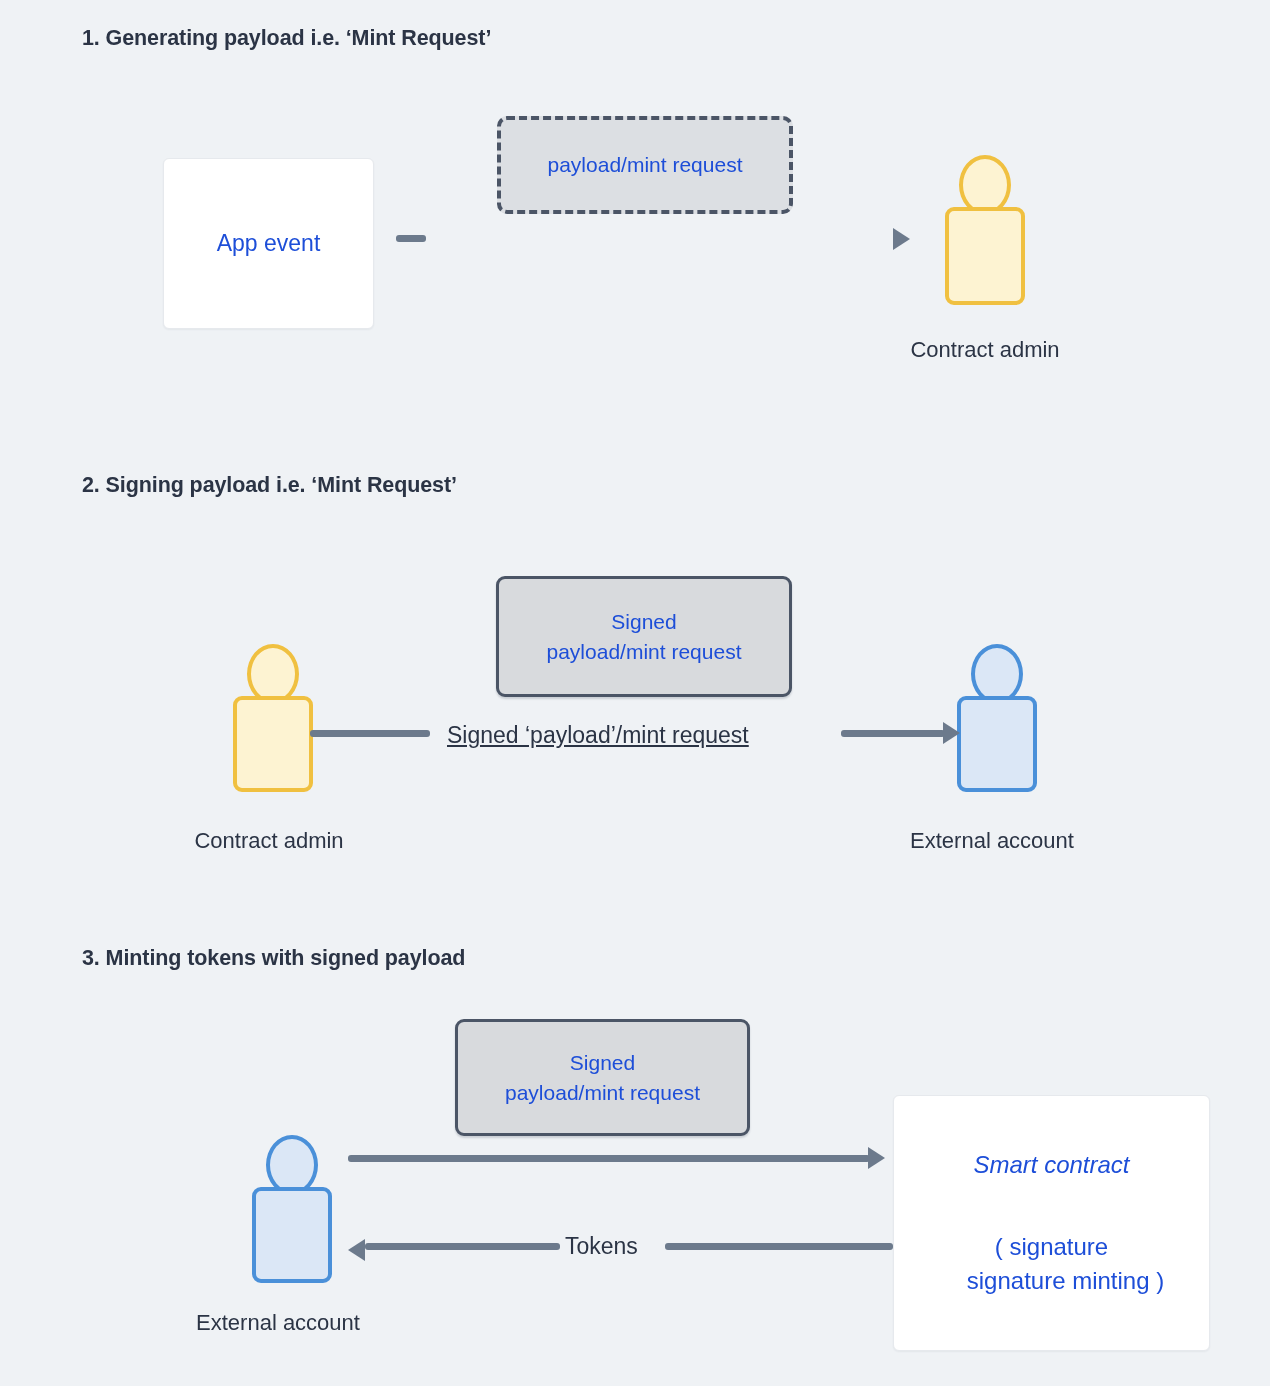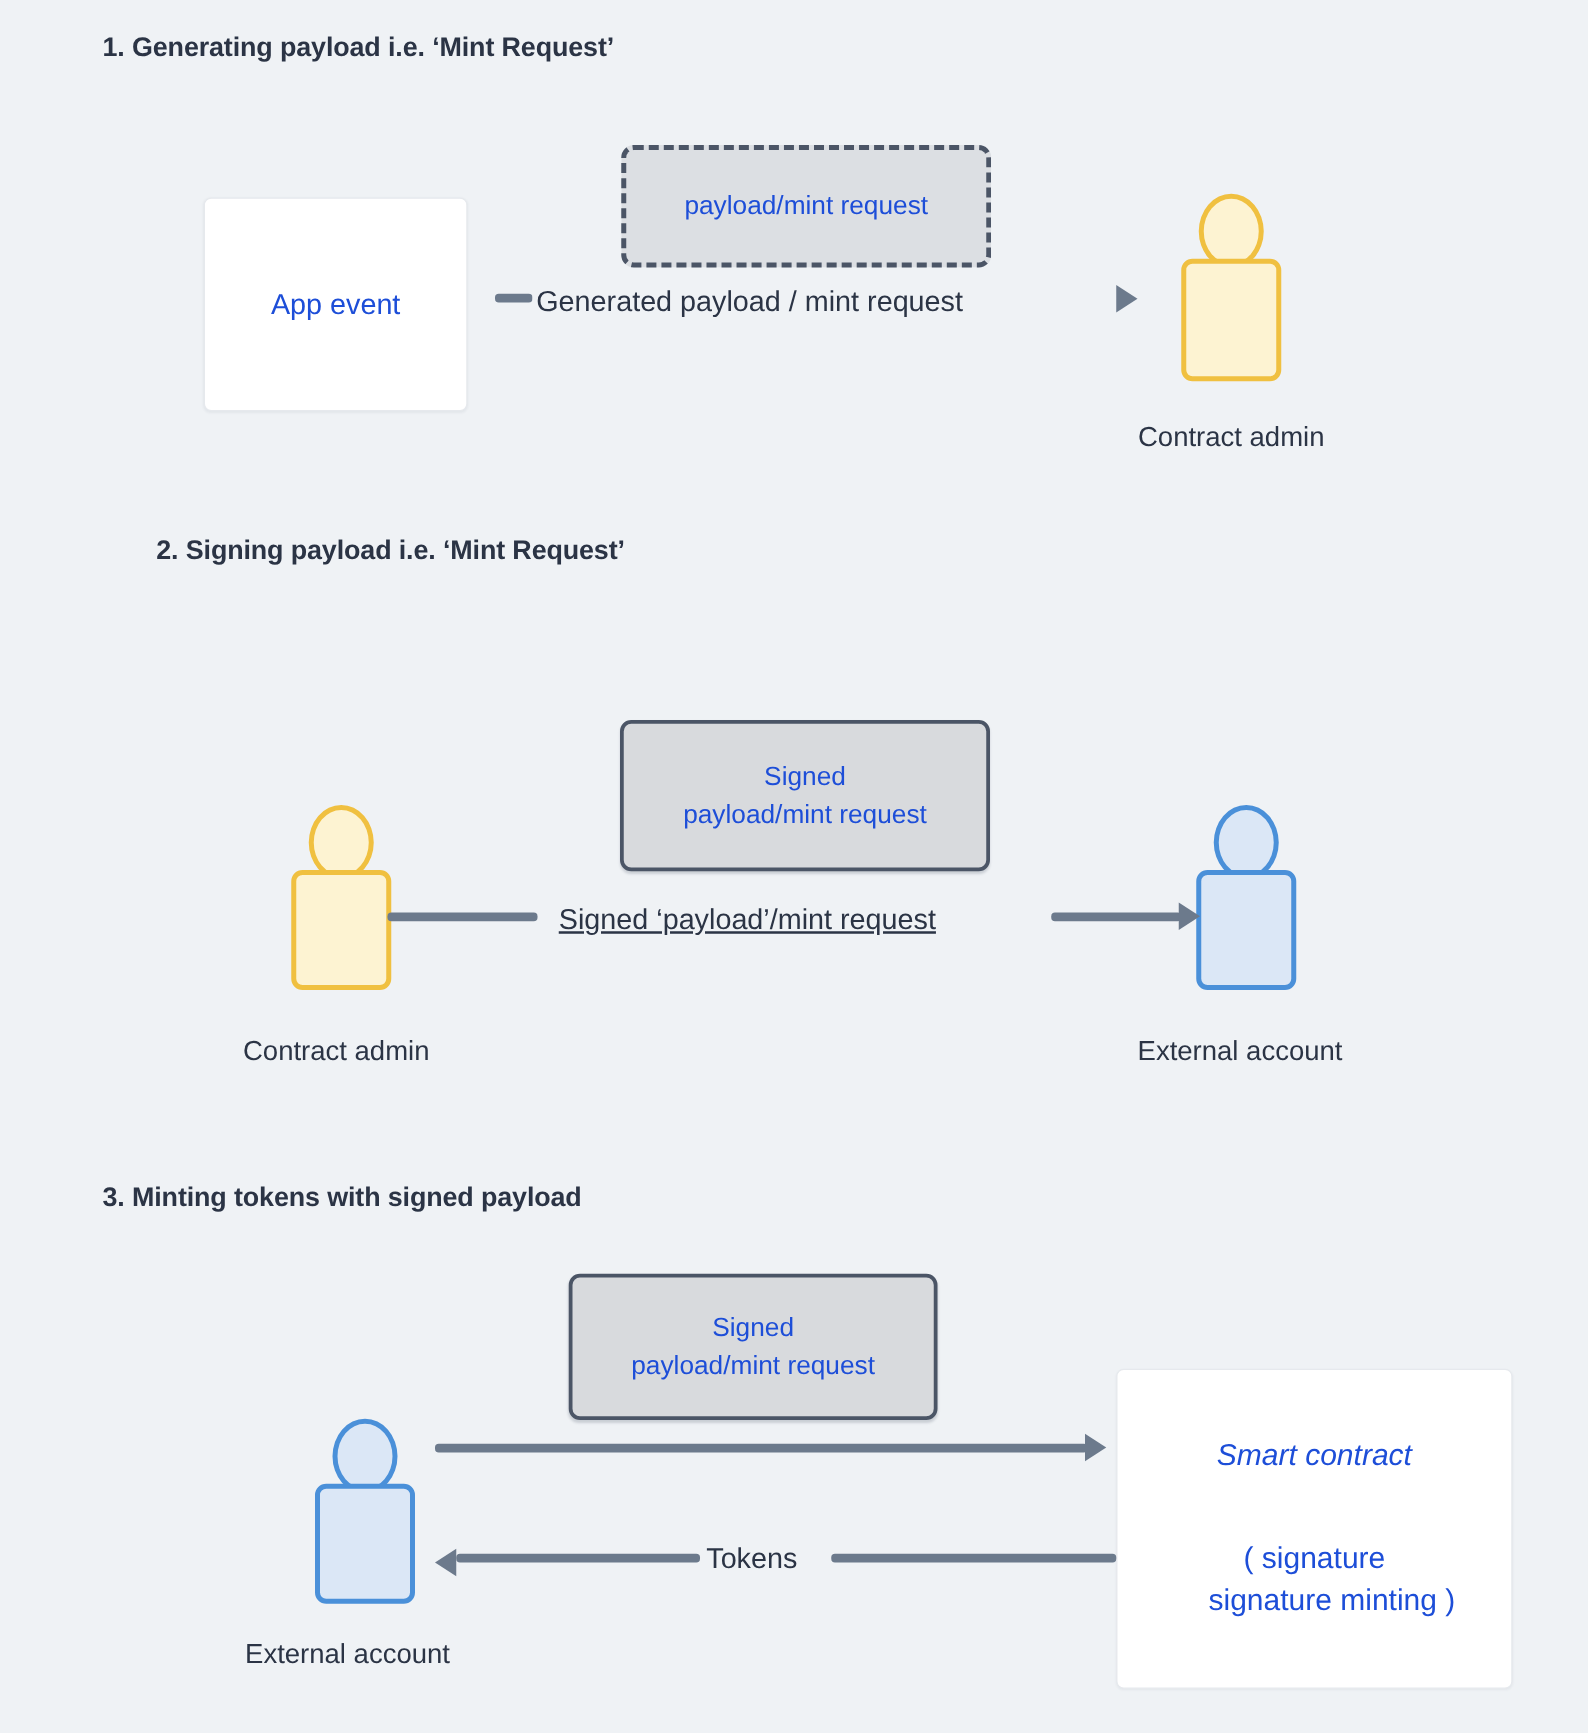--- a/index.html
+++ b/index.html
@@ -103,30 +103,29 @@
 
   <div class="box box-dashed" style="left:497px; top:116px; width:296px; height:98px;">
     <span class="box-label" style="font-size:21px;">payload/mint request</span>
   </div>
 
   <div class="box box-white" style="left:163px; top:158px; width:211px; height:171px;">
     <span class="box-label" style="font-size:23px;">App event</span>
   </div>
 
   <div class="conn-line" style="left:396px; top:235px; width:30px; height:7px;"></div>
-  <div class="conn-label" style="left:426px; top:228px;">Generated payload / mint request</div>
   <div class="arrow-head arrow-right" style="left:893px; top:228px;"></div>
 
   <div class="actor" style="left:940px; top:155px; width:90px; height:150px;">
     <div class="head" style="left:19px; top:0; width:52px; height:60px; border:4px solid #f0c040; background:#fdf3d2;"></div>
     <div class="body" style="left:5px; top:52px; width:80px; height:98px; border:4px solid #f0c040; background:#fdf3d2;"></div>
   </div>
   <div class="actor-caption" style="left:878px; top:337px; width:214px;">Contract admin</div>
 
-  <div class="section-title" style="left:82px; top:428px;margin-left:43px;">2. Signing payload i.e. ‘Mint Request’</div>
+  <div class="section-title" style="left:82px; top:473px;">2. Signing payload i.e. ‘Mint Request’</div>
 
   <div class="box box-solid" style="left:496px; top:576px; width:296px; height:121px; flex-direction:column;">
     <span class="box-label" style="font-size:21px;">Signed</span>
     <span class="box-label" style="font-size:21px;">payload/mint request</span>
   </div>
 
   <div class="actor" style="left:228px; top:644px; width:90px; height:148px;">
     <div class="head" style="left:19px; top:0; width:52px; height:60px; border:4px solid #f0c040; background:#fdf3d2;"></div>
     <div class="body" style="left:5px; top:52px; width:80px; height:96px; border:4px solid #f0c040; background:#fdf3d2;"></div>
   </div>

